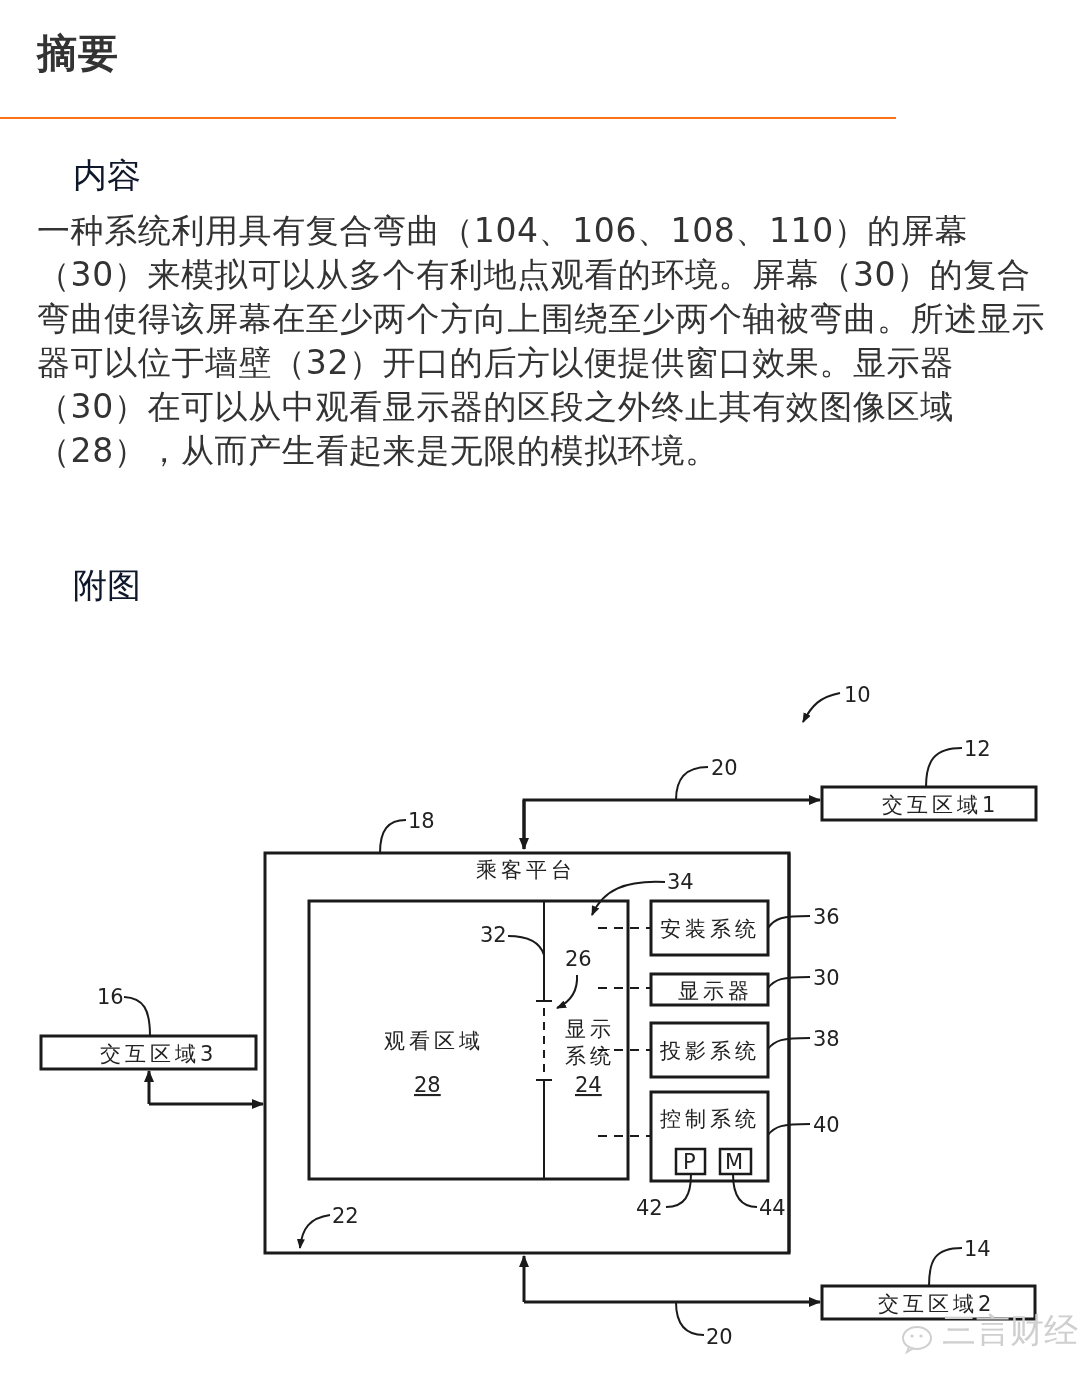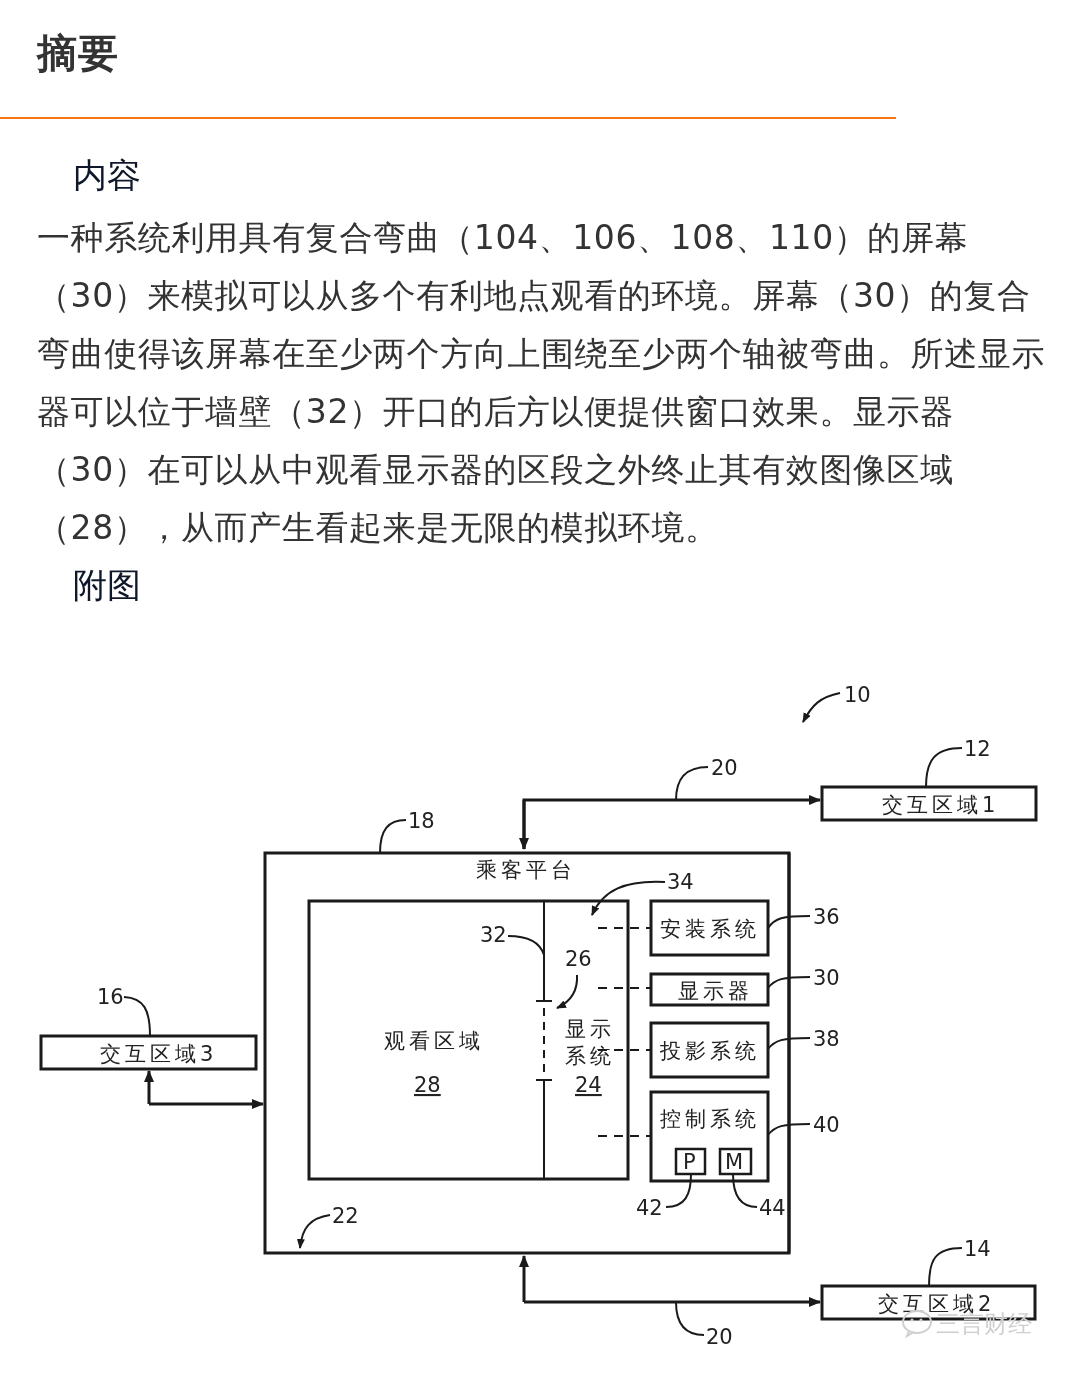--- a/index.html
+++ b/index.html
@@ -6,31 +6,31 @@
   body { width: 1080px; height: 1379px; position: relative; overflow: hidden;
          font-family: "DejaVu Sans", "Liberation Sans", sans-serif; color: #333333; }
   .header { position: absolute; left: 0; top: 0; width: 896px; height: 117px;
             border-bottom: 2px solid #f97316; }
   .header-title { position: absolute; left: 37px; top: 26px; font-size: 40px; font-weight: bold;
                   color: #333333; letter-spacing: 1px; }
   .section-label { position: absolute; left: 37px; font-size: 34px; color: #0f172a; margin-left: 36px; }
   .content-label { top: 153px; }
   .figure-label { top: 563px; font-family: Liberation Serif, serif; }
   .abstract { position: absolute; left: 37px; top: 209px; width: 1010px; font-size: 33px;
-              line-height: 58px; color: #333333; margin: 0; letter-spacing: 0.6px; }
+              line-height: 44px; color: #333333; margin: 0; letter-spacing: 0.6px; }
   .diagram { position: absolute; left: 0; top: 660px; width: 1080px; height: 719px; }
   .diagram text { font-family: "DejaVu Sans", "Liberation Sans", sans-serif; fill: #222222; }
   .num { font-size: 21px; }
   .cn { font-size: 21px; letter-spacing: 4px; }
   .box { fill: #ffffff; stroke: #1a1a1a; stroke-width: 3; }
   .thin { fill: none; stroke: #1a1a1a; stroke-width: 2; }
   .line { fill: none; stroke: #1a1a1a; stroke-width: 3; }
   .dash { fill: none; stroke: #1a1a1a; stroke-width: 2; stroke-dasharray: 9 7; }
-  .watermark { position: absolute; left: 900px; top: 1308px; font-size: 24px; color: #cfcfcf;
-               display: flex; align-items: flex-start; }
+  .watermark { position: absolute; left: 900px; top: 1308px; font-size: 34px; color: #cfcfcf;
+               display: flex; align-items: flex-end; gap: 6px; }
   .wm-icon { width: 36px; height: 30px; }
 </style>
 </head>
 <body>
 
 <div class="header">
   <div class="header-title">摘要</div>
 </div>
 
 <div class="section-label content-label">内容</div>

